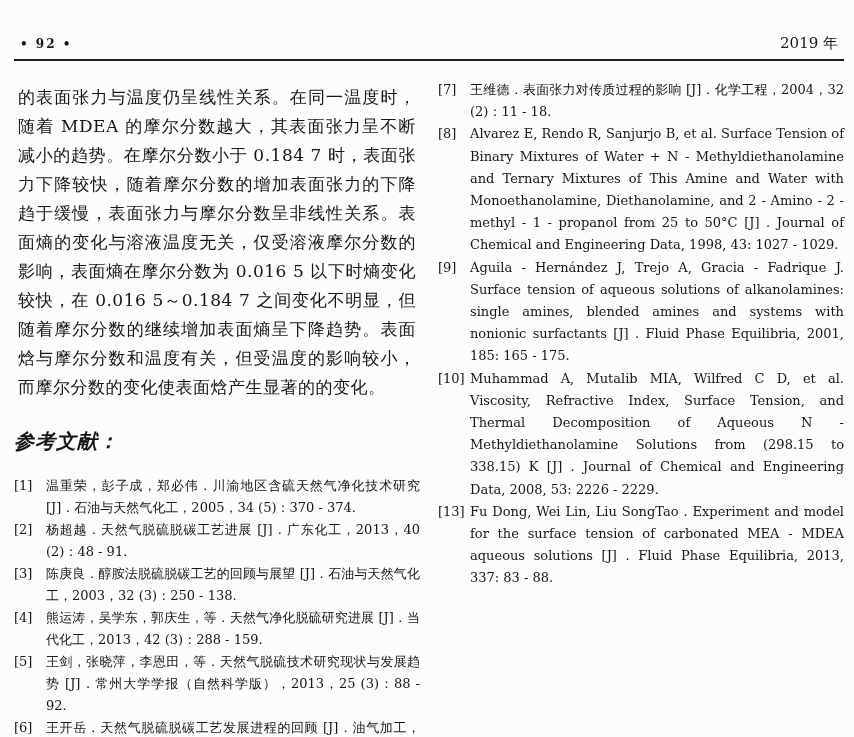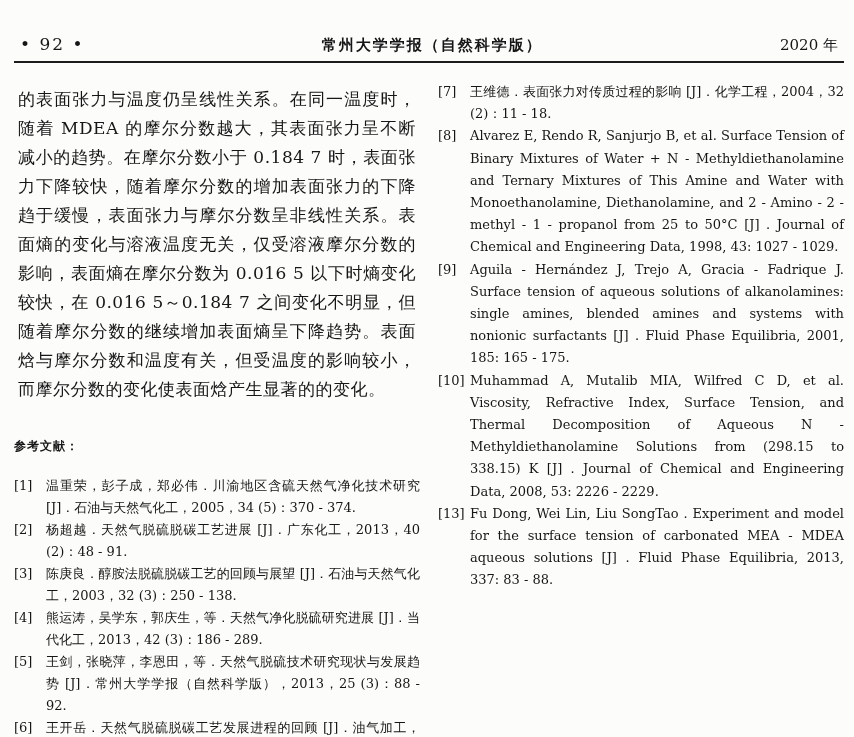--- a/index.html
+++ b/index.html
@@ -19,22 +19,22 @@
     padding: 34px 10px 0 14px;
     overflow: hidden;
   }
   .page-header {
     display: flex;
     align-items: baseline;
     justify-content: space-between;
     padding: 0 6px 6px 6px;
   }
   .page-number {
-    font-weight: normal;
-    font-size: 17px;
+    font-weight: bold;
+    font-size: 12px;
     letter-spacing: 2px;
   }
   .journal-title {
     font-weight: bold;
     font-size: 15px;
     letter-spacing: 2px;
   }
   .year {
     font-size: 15px;
   }
@@ -52,24 +52,25 @@
     min-width: 0;
   }
   .body-text {
     margin: 4px;
     font-size: 17px;
     line-height: 29px;
     text-align: justify;
     letter-spacing: 0.5px;
   }
   .refs-heading {
-    margin: 34px 0 20px 0;
-    font-size: 12px;
+    margin: 26px 0 20px 0;
+    font-size: 20px;
     font-weight: bold;
     letter-spacing: 1px;
+    font-style: italic;
   }
   .ref-list {
     margin: 0;
     padding: 0;
     list-style: none;
     font-size: 13px;
     line-height: 22px;
   }
   .ref-item {
     display: flex;
@@ -87,22 +88,21 @@
     line-height: 22.2px;
   }
 </style>
 </head>
 <body>
 
 <div class="page">
 
   <div class="page-header">
     <span class="page-number">• 92 •</span>
-    <span class="journal-title">常州大学学报（自然科学版）</span>
-    <span class="year">2020 年</span>
+    <span class="year">2019 年</span>
   </div>
 
   <hr class="header-rule">
 
   <div class="columns">
 
     <div class="col col-left">
       <p class="body-text">的表面张力与温度仍呈线性关系。在同一温度时，随着 MDEA 的摩尔分数越大，其表面张力呈不断减小的趋势。在摩尔分数小于 0.184 7 时，表面张力下降较快，随着摩尔分数的增加表面张力的下降趋于缓慢，表面张力与摩尔分数呈非线性关系。表面熵的变化与溶液温度无关，仅受溶液摩尔分数的影响，表面熵在摩尔分数为 0.016 5 以下时熵变化较快，在 0.016 5～0.184 7 之间变化不明显，但随着摩尔分数的继续增加表面熵呈下降趋势。表面焓与摩尔分数和温度有关，但受温度的影响较小，而摩尔分数的变化使表面焓产生显著的的变化。</p>
 
       <h3 class="refs-heading">参考文献：</h3>
@@ -119,21 +119,21 @@
             <span class="ref-text">杨超越．天然气脱硫脱碳工艺进展 [J]．广东化工，2013，40 (2)：48 - 91.</span>
           </li>
 
           <li class="ref-item">
             <span class="ref-label">[3]</span>
             <span class="ref-text">陈庚良．醇胺法脱硫脱碳工艺的回顾与展望 [J]．石油与天然气化工，2003，32 (3)：250 - 138.</span>
           </li>
 
           <li class="ref-item">
             <span class="ref-label">[4]</span>
-            <span class="ref-text">熊运涛，吴学东，郭庆生，等．天然气净化脱硫研究进展 [J]．当代化工，2013，42 (3)：186 - 289.</span>
+            <span class="ref-text">熊运涛，吴学东，郭庆生，等．天然气净化脱硫研究进展 [J]．当代化工，2013，42 (3)：288 - 159.</span>
           </li>
 
           <li class="ref-item">
             <span class="ref-label">[5]</span>
             <span class="ref-text">王剑，张晓萍，李恩田，等．天然气脱硫技术研究现状与发展趋势 [J]．常州大学学报（自然科学版），2013，25 (3)：88 - 92.</span>
           </li>
 
           <li class="ref-item">
             <span class="ref-label">[6]</span>
             <span class="ref-text">王开岳．天然气脱硫脱碳工艺发展进程的回顾 [J]．油气加工，2011，29 (1)：15 - 21.</span>

